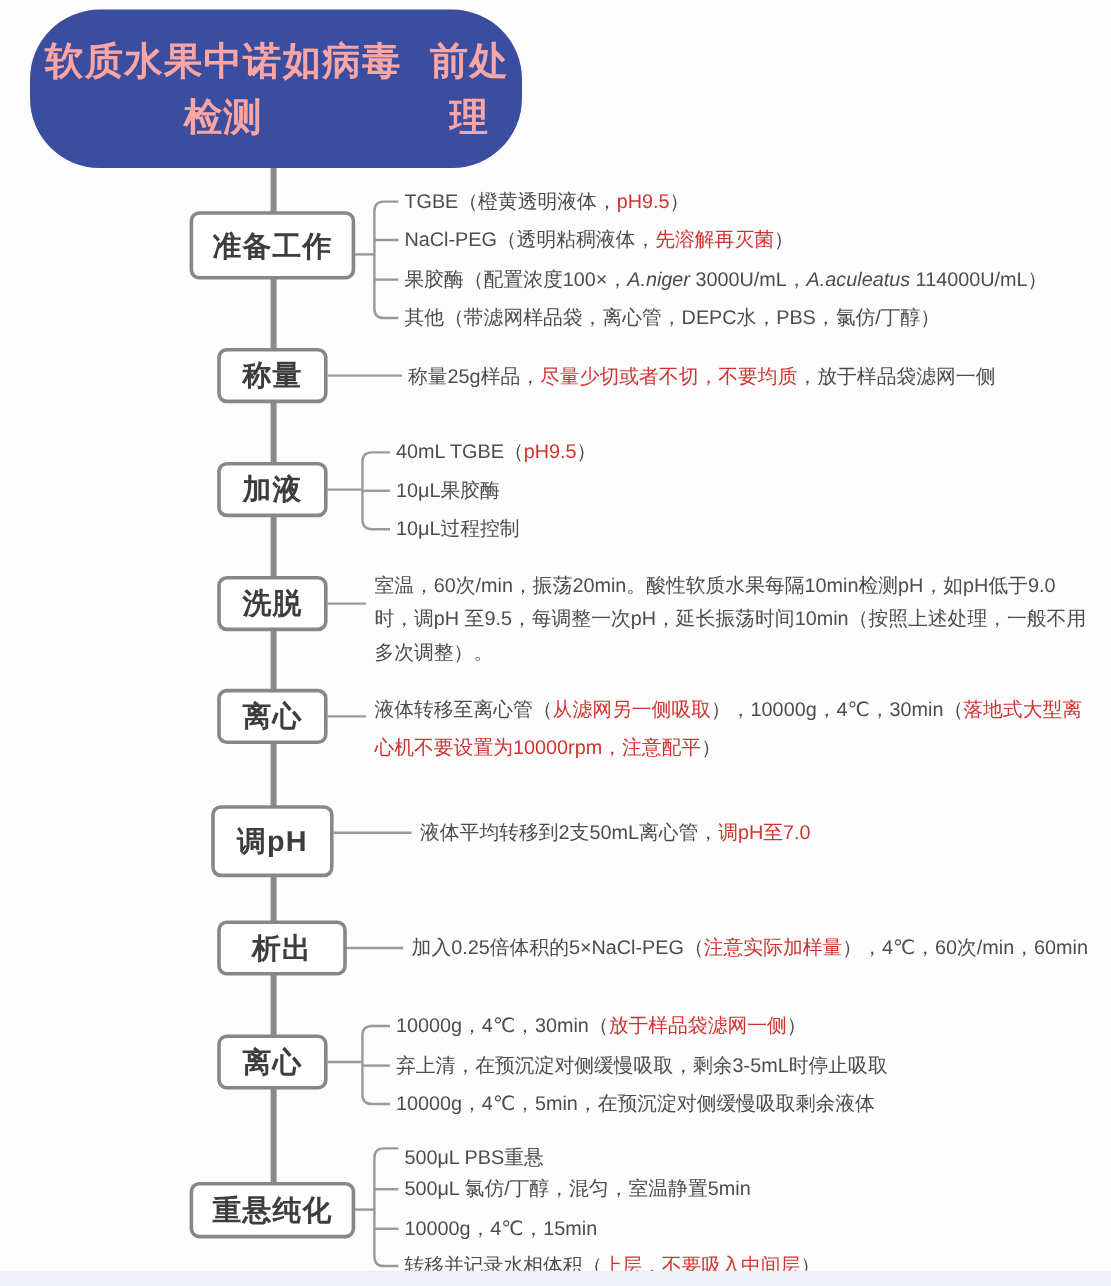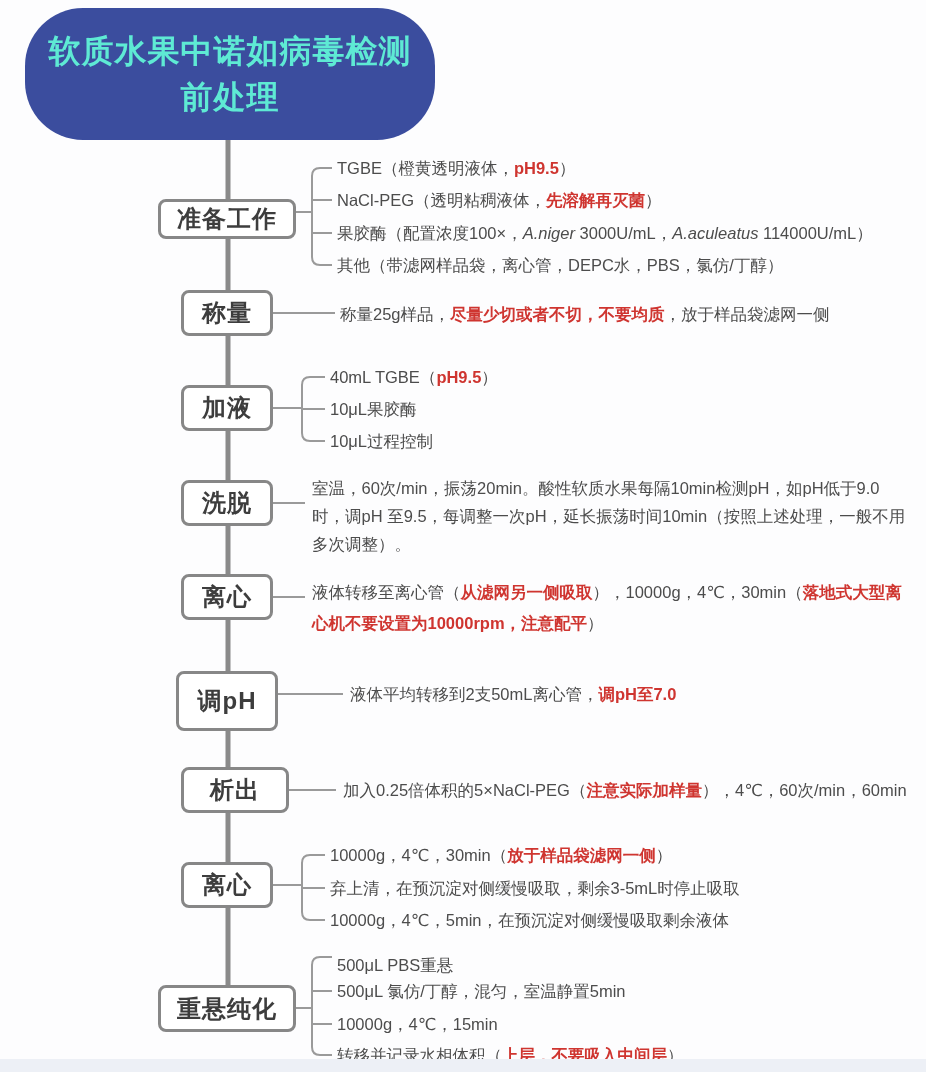--- a/index.html
+++ b/index.html
@@ -5,36 +5,36 @@
   html,body{margin:0;padding:0;background:#fff;}
   #stage{
     position:relative;width:926px;height:1072px;overflow:hidden;
     background:#fdfdfe;
     font-family:"Liberation Sans","DejaVu Sans",sans-serif;
   }
   #wires{position:absolute;left:0;top:0;width:926px;height:1072px;}
   .title{
     position:absolute;left:25px;top:8px;width:410px;height:132px;
     background:var(--title-bg,#3b4d9e);border-radius:58px;
-    display:flex;flex-direction:column;align-items:center;justify-content:center;
-    color:#5eead4;font-weight:bold;font-size:32px;line-height:46px;letter-spacing:1px;
+    display:flex;flex-direction:row;align-items:center;justify-content:center;
+    color:#fca5a5;font-weight:bold;font-size:32px;line-height:46px;letter-spacing:1px;
     text-align:center;
   }
   .box{
     position:absolute;background:#fff;border:3px solid #878787;border-radius:8px;
     display:flex;align-items:center;justify-content:center;
     font-weight:bold;font-size:24px;color:#3d3d3d;box-sizing:border-box;
     letter-spacing:1px;white-space:nowrap;
   }
   .branch{
     position:absolute;font-size:16.5px;color:var(--text,#4c4c4c);
     white-space:nowrap;line-height:24px;
   }
   .para{white-space:normal;}
-  .red{color:var(--red,#cf3530);font-weight:bold;}
+  .red{color:var(--red,#cf3530);font-weight:normal;}
   .italic{font-style:italic;text-align:center;}
   .bottom-strip{
     position:absolute;left:0;bottom:0;width:926px;height:13px;
     background:#edf0f6;
   }
 </style>
 </head>
 <body>
 
 <div id="stage">
@@ -72,21 +72,21 @@
       <path d="M312 991 H332"></path>
       <path d="M312 1024 H332"></path>
     </g>
   </svg>
 
   <div class="title">
     <div>软质水果中诺如病毒检测</div>
     <div>前处理</div>
   </div>
 
-  <div class="box" style="left:158px;top:199px;width:138px;height:40px">
+  <div class="box" style="left:158px;top:176px;width:138px;height:57px">
     <span>准备工作</span>
   </div>
   <div class="box" style="left:181px;top:290px;width:92px;height:46px">
     <span>称量</span>
   </div>
   <div class="box" style="left:181px;top:385px;width:92px;height:46px">
     <span>加液</span>
   </div>
   <div class="box" style="left:181px;top:480px;width:92px;height:46px">
     <span>洗脱</span>

